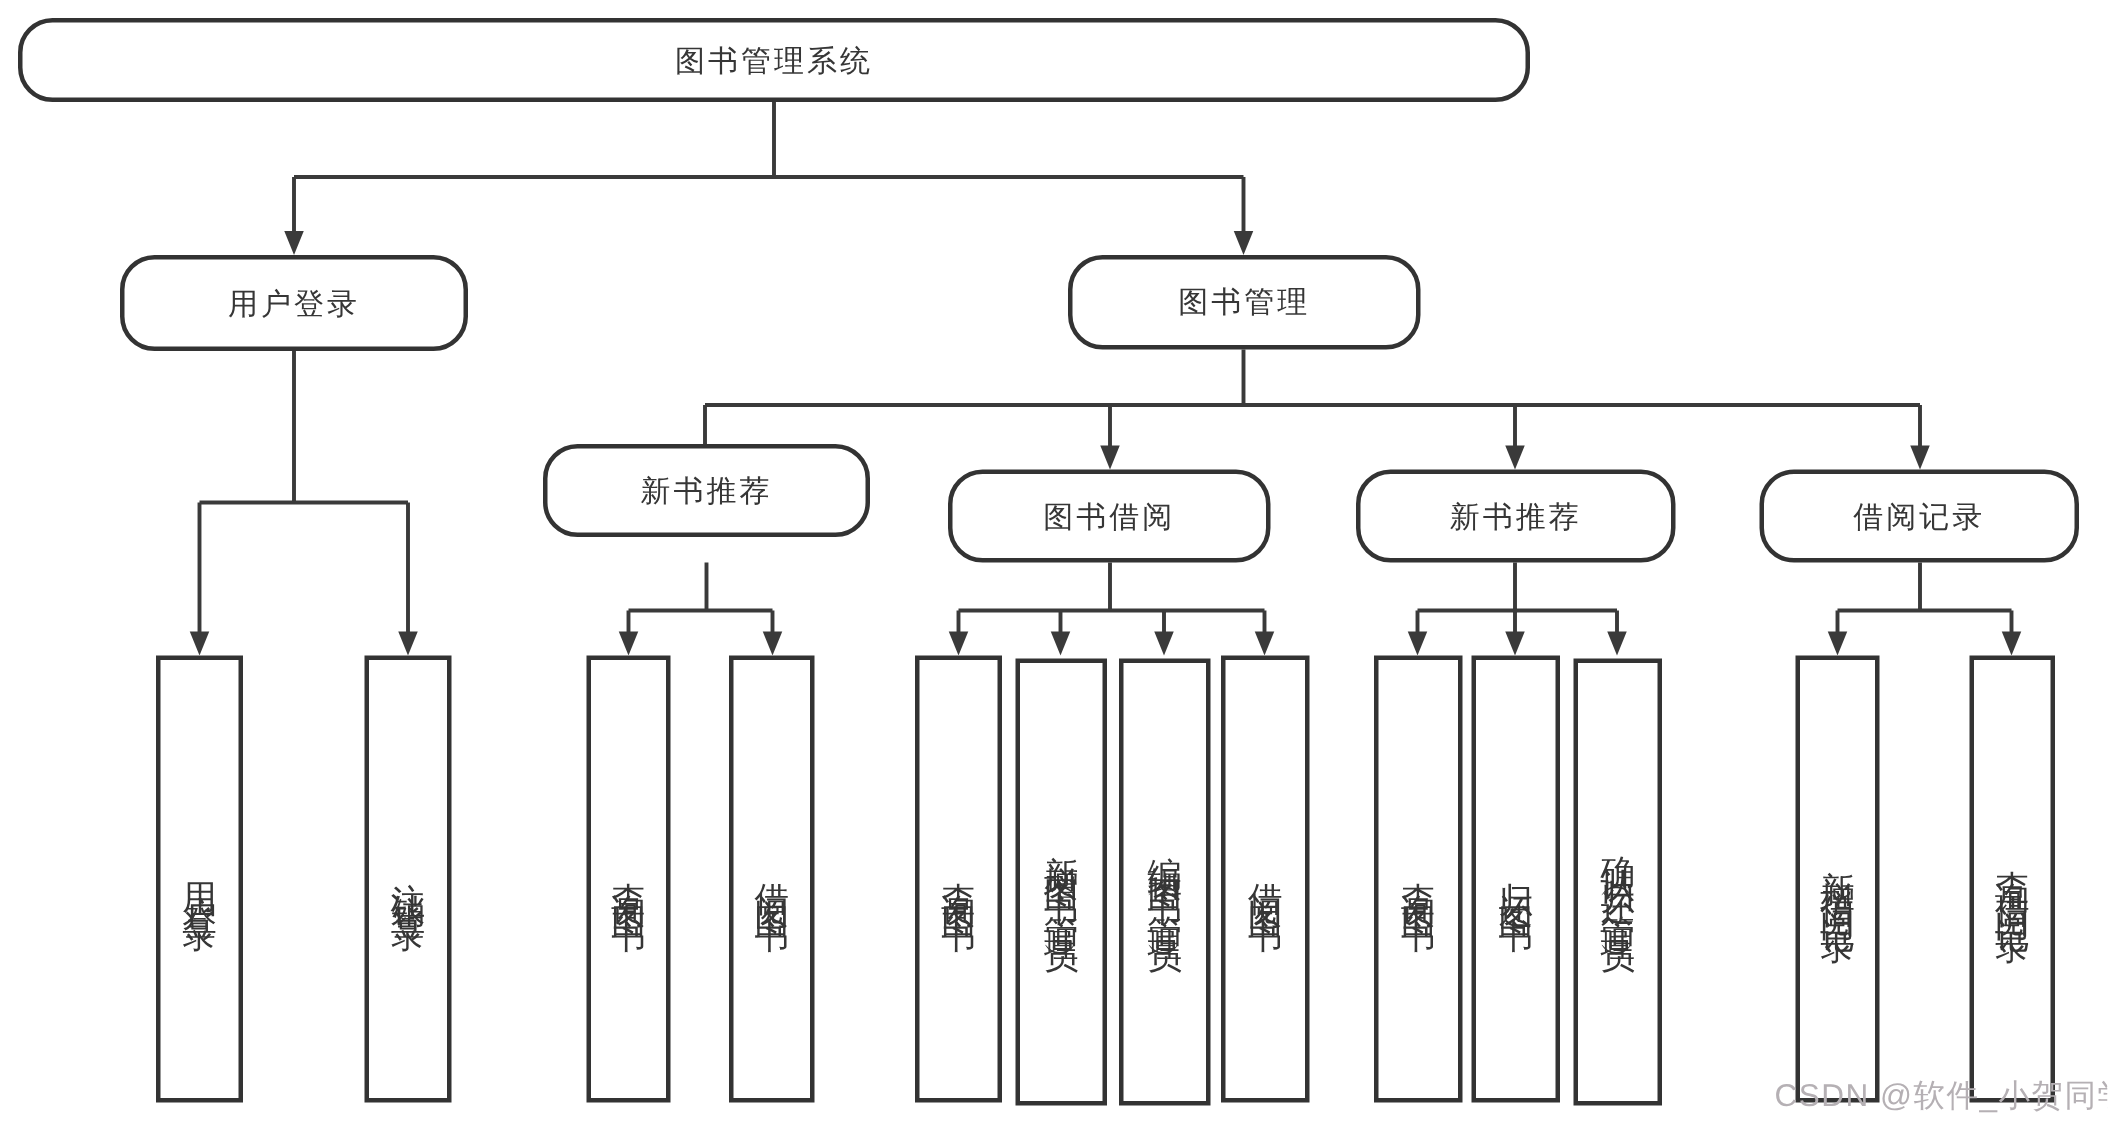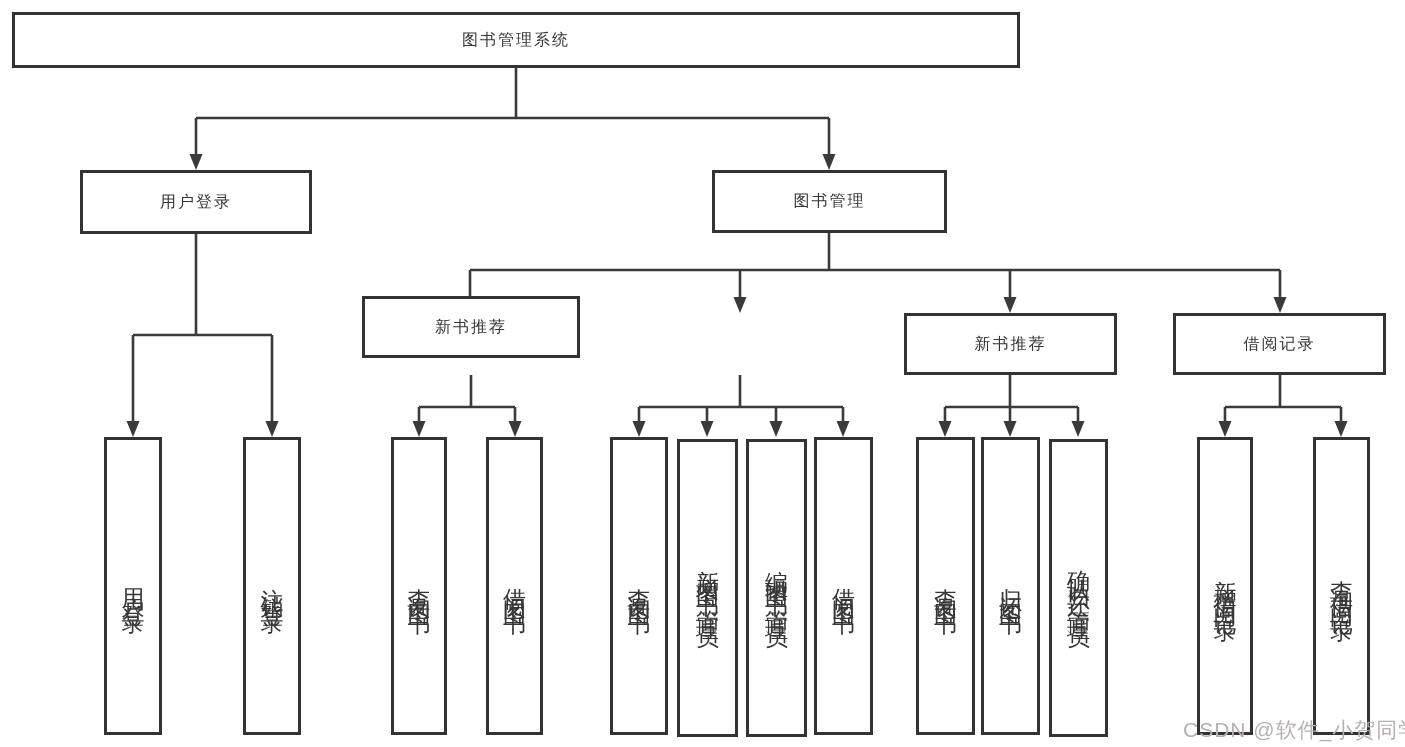--- a/index.html
+++ b/index.html
@@ -16,23 +16,24 @@
     box-sizing:border-box;
     background:#ffffff;
     border:3px solid #333333;
     color:#363636;
     display:flex;
     align-items:center;
     justify-content:center;
     z-index:2;
   }
   .hnode{
-    font-size:16px;
+    font-size:20px;
     letter-spacing:2px;
     white-space:nowrap;
+    border-radius:23px;
   }
   .vnode{
     writing-mode:vertical-rl;
     text-orientation:mixed;
     font-size:23px;
     letter-spacing:8px;
     line-height:1;
     text-align:center;
   }
   .watermark{
@@ -93,20 +94,21 @@
       <polygon points="1334.5,421 1347.5,421 1341,437"></polygon>
     </g>
   </svg>
 
   <div class="node hnode" style="left:12px;top:12px;width:1008px;height:56px;">图书管理系统</div>
 
   <div class="node hnode" style="left:80px;top:170px;width:232px;height:64px;">用户登录</div>
   <div class="node hnode" style="left:712px;top:170px;width:235px;height:63px;">图书管理</div>
 
   <div class="node hnode" style="left:362px;top:296px;width:218px;height:62px;">新书推荐</div>
+  <div class="node hnode" style="left:632px;top:313px;width:215px;height:62px;">图书借阅</div>
   <div class="node hnode" style="left:904px;top:313px;width:213px;height:62px;">新书推荐</div>
   <div class="node hnode" style="left:1173px;top:313px;width:213px;height:62px;">借阅记录</div>
 
   <div class="node vnode" style="left:104px;top:437px;width:58px;height:298px;">用户登录</div>
   <div class="node vnode" style="left:243px;top:437px;width:58px;height:298px;">注销登录</div>
 
   <div class="node vnode" style="left:391px;top:437px;width:56px;height:298px;">查询图书</div>
   <div class="node vnode" style="left:486px;top:437px;width:57px;height:298px;">借阅图书</div>
 
   <div class="node vnode" style="left:610px;top:437px;width:58px;height:298px;">查询图书</div>

